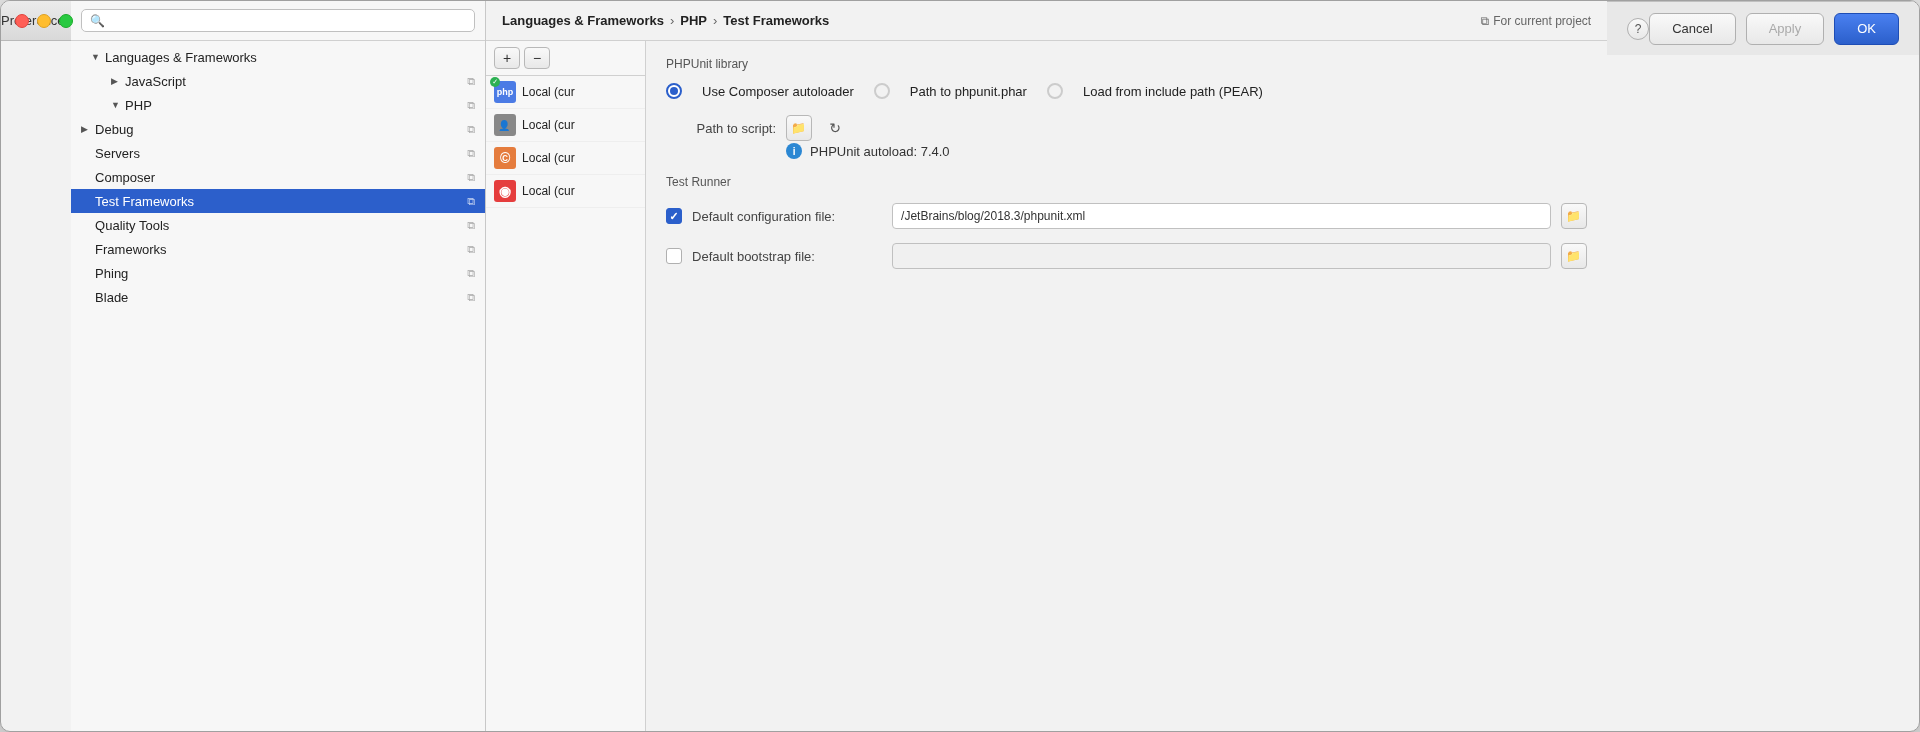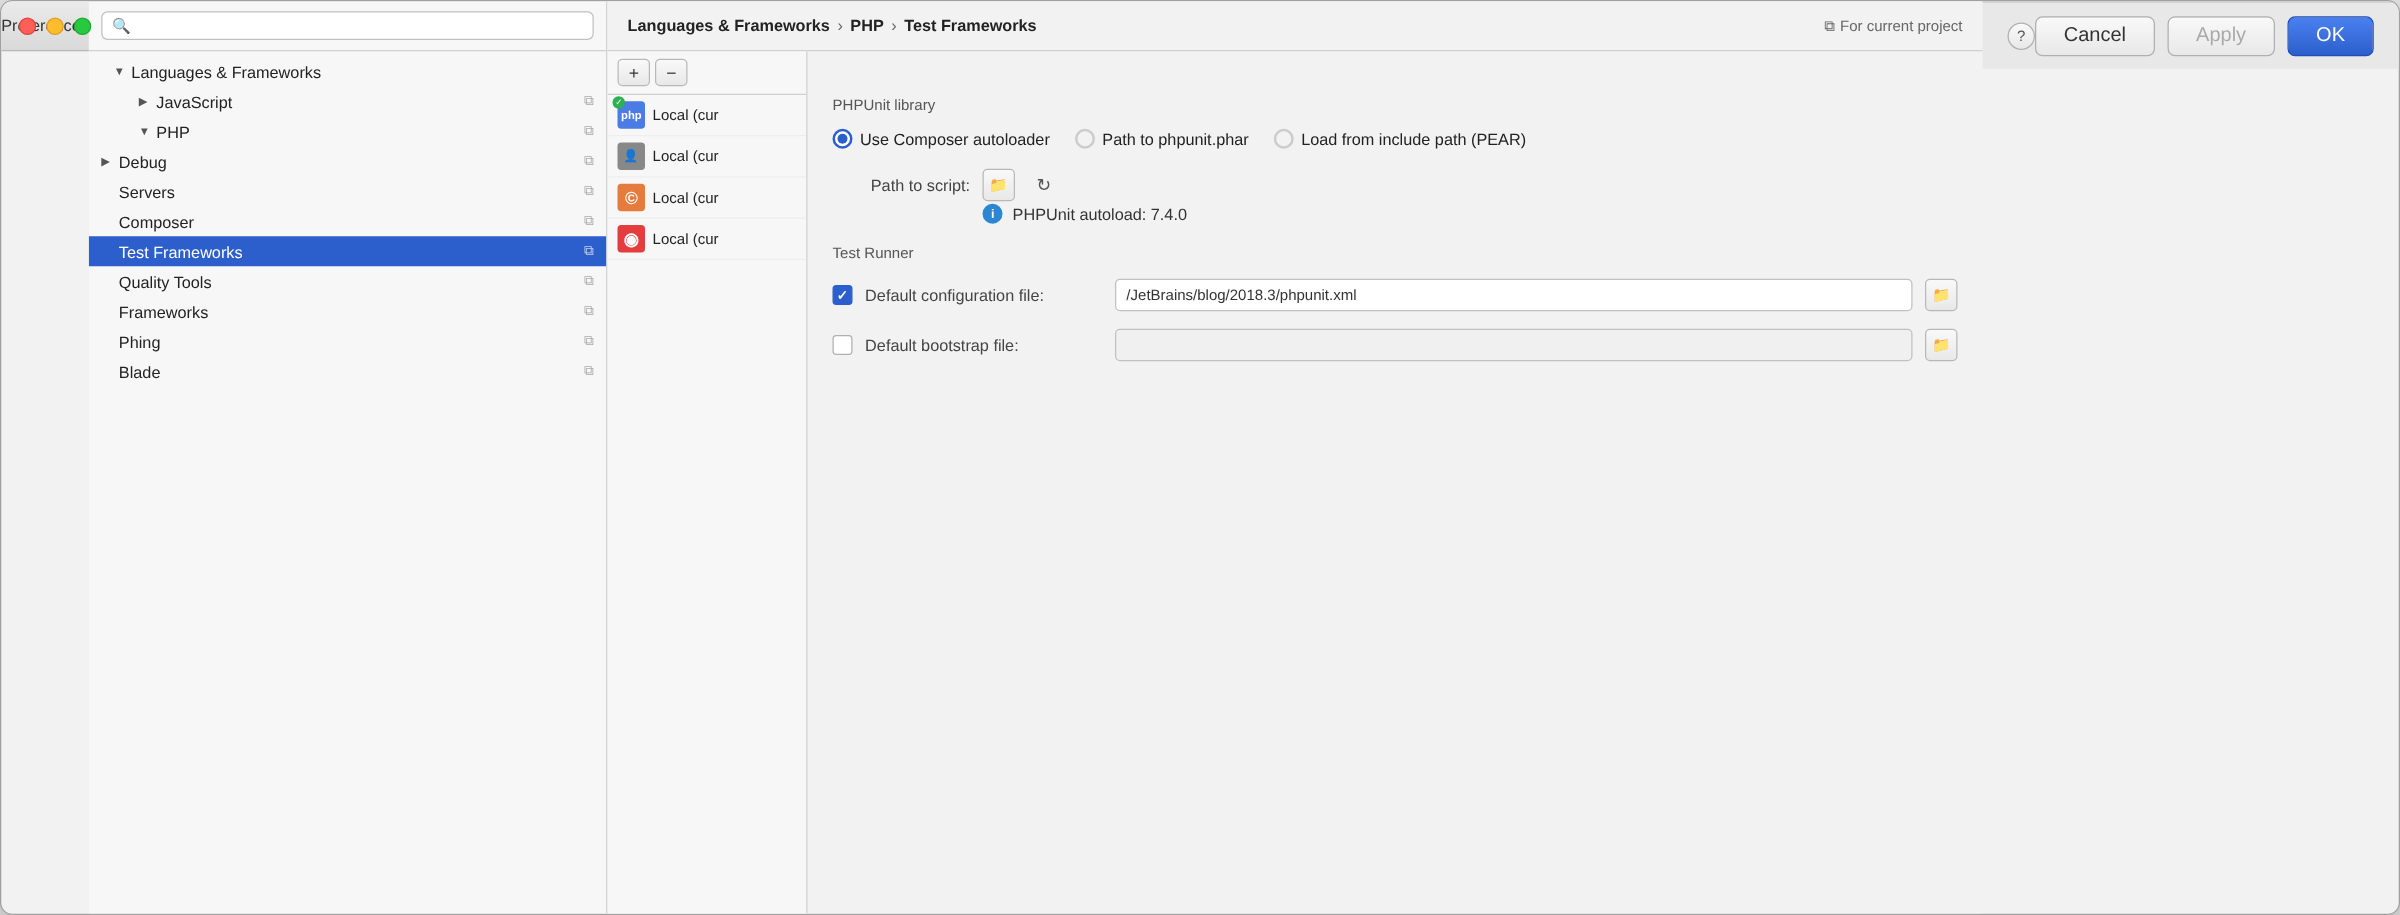--- a/index.html
+++ b/index.html
@@ -310,34 +310,33 @@
       flex: 1;
       padding: 16px 20px;
       overflow-y: auto;
     }
 
     .section-title {
       font-size: 12px;
       color: #555;
       margin-bottom: 12px;
       font-weight: 400;
-      margin-top: 20px;
     }
 
     .radio-group {
       display: flex;
       align-items: center;
       gap: 20px;
       margin-bottom: 16px;
     }
 
     .radio-option {
       display: flex;
       align-items: center;
-      gap: 6px;
+      gap: 20px;
       cursor: pointer;
     }
 
     .radio-circle {
       width: 16px;
       height: 16px;
       border-radius: 50%;
       border: 2px solid #ccc;
       display: flex;
       align-items: center;
@@ -517,21 +516,21 @@
     .bottom-actions {
       margin-left: auto;
       display: flex;
       gap: 10px;
     }
 
     .btn {
       height: 32px;
       padding: 0 22px;
       border-radius: 6px;
-      font-size: 16px;
+      font-size: 13px;
       cursor: pointer;
       border: 1px solid #b0b0b0;
       background: linear-gradient(to bottom, #f9f9f9, #e8e8e8);
       color: #333;
     }
 
     .btn-primary {
       background: linear-gradient(to bottom, #4a80f0, #2b5fcb);
       border-color: #1e4db5;
       color: white;

